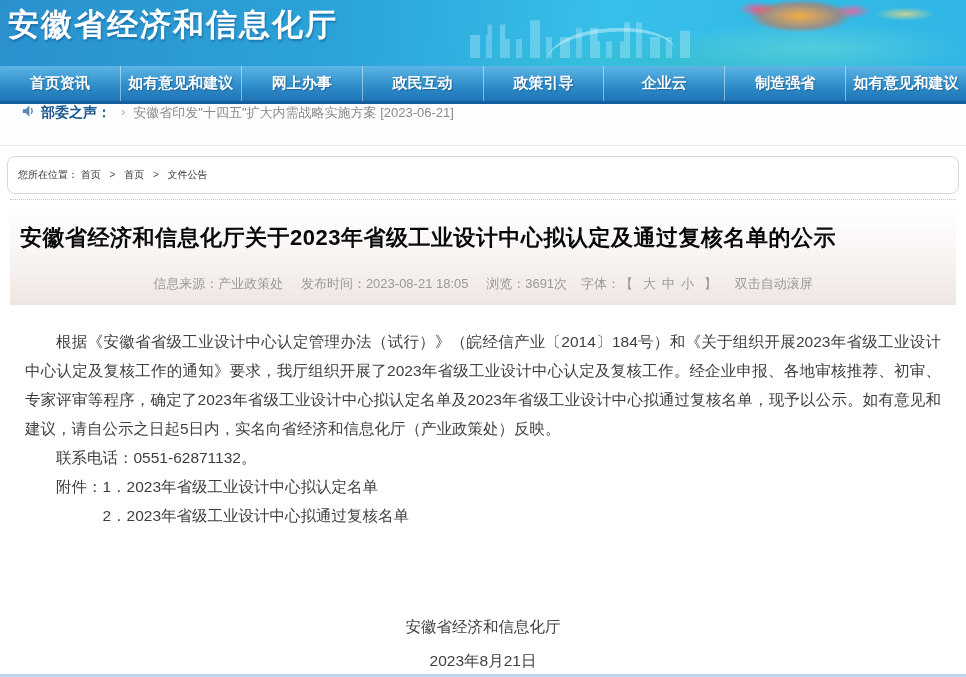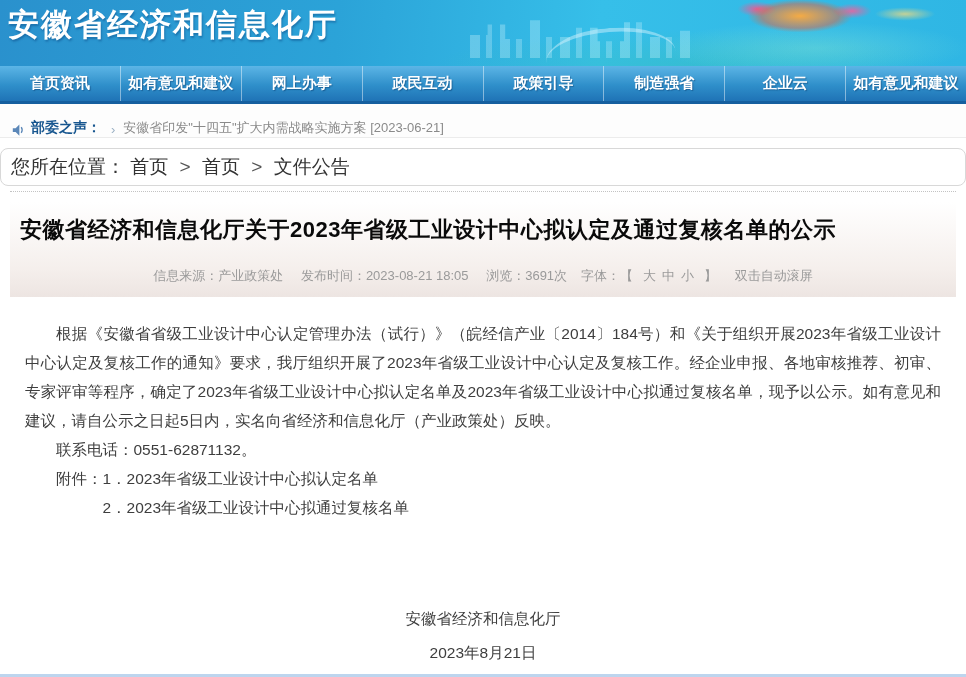--- a/index.html
+++ b/index.html
@@ -32,30 +32,30 @@
   
   .navbar { display: flex; height: 38px;
     background: linear-gradient(#5cb5e6 0%, #2f8fca 55%, #1f73b6 100%);
     border-bottom: 3px solid #155f9f; }
   .nav-item { flex: 1; display: flex; align-items: center; justify-content: center;
     color: #fff; font-size: 15px; font-weight: bold; text-decoration: none; cursor: pointer;
     border-left: 1px solid rgba(255,255,255,.45); text-shadow: 1px 1px 1px rgba(10,60,110,.5); }
   .nav-item:first-child { border-left: none; }
 
   
-  .notice-bar { display: flex; align-items: flex-end; height: 34px; padding: 0 10px;
+  .notice-bar { display: flex; align-items: flex-start; height: 42px; padding: 0 20px;
     background: #fdfdfd; border-bottom: 1px solid #ececec; }
   .speaker { display: inline-flex; margin-right: 6px; }
   .notice-label { color: #17568f; font-size: 14px; font-weight: bold; }
   .notice-arrow { color: #9ab0c4; font-size: 13px; margin: 0 8px 0 10px; }
   .notice-link { color: #8a8a8a; font-size: 13px; text-decoration: none; cursor: pointer; }
 
   
-  .crumb-box { margin: 10px 0 0; height: 38px; line-height: 36px; padding-left: 10px;
-    border: 1px solid #d8d8d8; border-radius: 8px; font-size: 19px; color: #333; background: #fff; }
+  .crumb-box { margin: 10px 7px 0; height: 38px; line-height: 36px; padding-left: 10px;
+    border: 1px solid #d8d8d8; border-radius: 8px; font-size: 10px; color: #333; background: #fff; }
   .crumb-box a { color: #333; text-decoration: none; cursor: pointer; }
   .crumb-sep { margin: 0 6px; color: #555; }
   .dotted-sep { margin: 5px 10px 0; border-top: 1px dotted #c3c3c3; height: 0; }
 
   
   .title-block { margin: 10px 10px 0; padding: 13px 10px 12px;
     background: linear-gradient(#ffffff 0%, #f5efec 70%, #ede5e2 100%); }
   .article-title { text-align: left; font-size: 22px; font-weight: bold; color: #0a0a0a; letter-spacing: .5px; }
   .meta-row { margin-top: 22px; text-align: center; font-size: 13px; color: #9a9a9a; }
   .meta-row span { margin: 0 7px; }
@@ -87,22 +87,22 @@
       <div class="site-url">jx.ah.gov.cn</div>
     </div>
   </header>
 
   <nav class="navbar">
     <a class="nav-item">首页资讯</a>
     <a class="nav-item">如有意见和建议</a>
     <a class="nav-item">网上办事</a>
     <a class="nav-item">政民互动</a>
     <a class="nav-item">政策引导</a>
+    <a class="nav-item">企业云</a>
     <a class="nav-item">制造强省</a>
-    <a class="nav-item">企业云</a>
     <a class="nav-item">如有意见和建议</a>
   </nav>
 
   <div class="notice-bar">
     <span class="speaker">
       <svg width="15" height="14" viewBox="0 0 16 14">
         <path d="M10 1 L6 5 H3 V9 H6 L10 13 Z" fill="#5b87b8"></path>
         <path d="M12 4 Q14 7 12 10" stroke="#5b87b8" stroke-width="1.4" fill="none"></path>
       </svg>
     </span>

